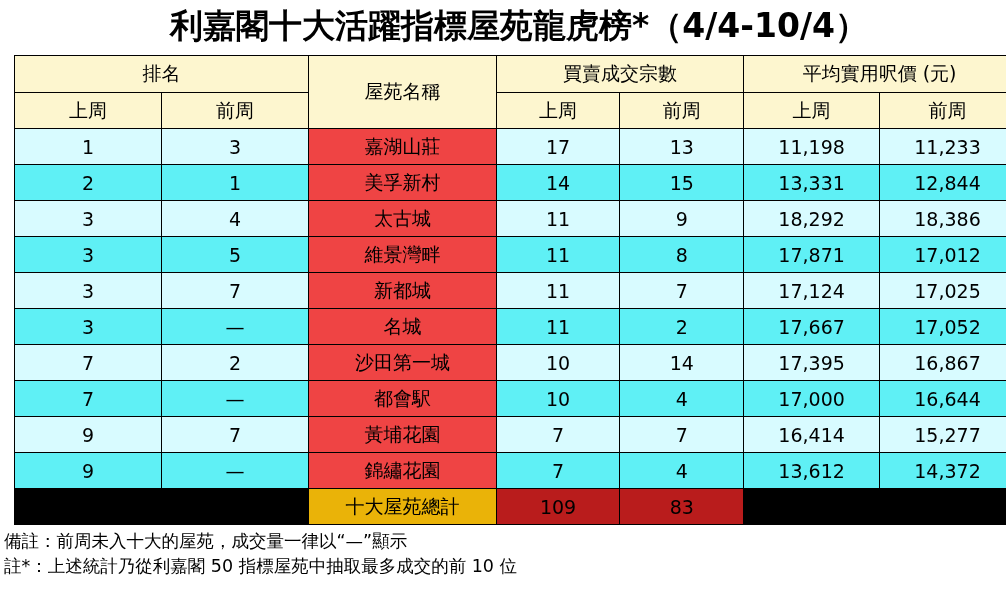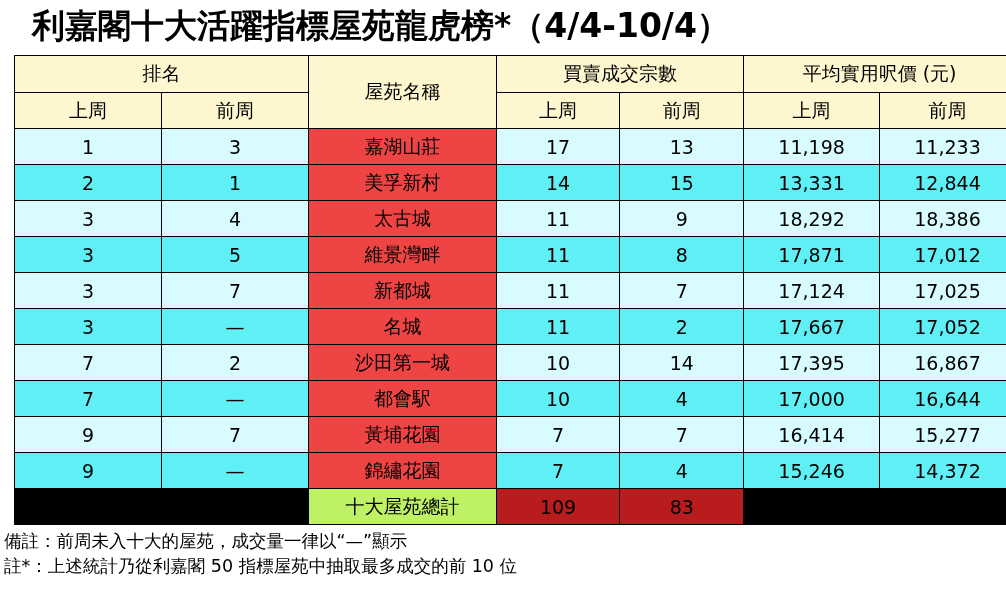--- a/index.html
+++ b/index.html
@@ -13,20 +13,21 @@
     font-family: "DejaVu Sans", "Liberation Sans", sans-serif;
     overflow: hidden;
   }
   .page {
     width: 1006px;
     height: 609px;
     position: relative;
     box-sizing: border-box;
   }
   .title {
+    text-align: center;
     font-size: 33px;
     font-weight: bold;
     letter-spacing: 0px;
     color: #000000;
     padding: 4px 0 6px 0;
     font-family: "DejaVu Sans", "Liberation Sans", sans-serif;
     white-space: nowrap;
     margin-left: 32px;
   }
   table.main {
@@ -48,21 +49,21 @@
   .hdr {
     background: #fdf6cf;
     font-size: 19px;
   }
   .hdr.big {
     height: 36px;
   }
   .r-cyan-light { background: #d8fbff; }
   .r-cyan-dark  { background: #5ff0f5; }
   .name-cell { background: #ef4444; }
-  .total-label { background: #bef264; }
+  .total-label { background: #eab308; }
   .total-val   { background: #b91c1c; }
   .blank-black { background: #000000; border: 1px solid #000000; }
   .footer {
     margin: 4px 4px 0 4px;
     font-size: 17.5px;
     line-height: 1.42;
     color: #000000;
   }
   .footer .line {
     white-space: nowrap;
@@ -191,21 +192,21 @@
           <td class="r-cyan-light">7</td>
           <td class="r-cyan-light">16,414</td>
           <td class="r-cyan-light">15,277</td>
         </tr>
         <tr>
           <td class="r-cyan-dark">9</td>
           <td class="r-cyan-dark">—</td>
           <td class="name-cell">錦繡花園</td>
           <td class="r-cyan-dark">7</td>
           <td class="r-cyan-dark">4</td>
-          <td class="r-cyan-dark">15,246</td>
+          <td class="r-cyan-dark">13,612</td>
           <td class="r-cyan-dark">14,372</td>
         </tr>
       </tbody>
     <tfoot>
       <tr>
         <td class="blank-black"></td>
         <td class="blank-black"></td>
         <td class="total-label">十大屋苑總計</td>
         <td class="total-val">109</td>
         <td class="total-val">83</td>

